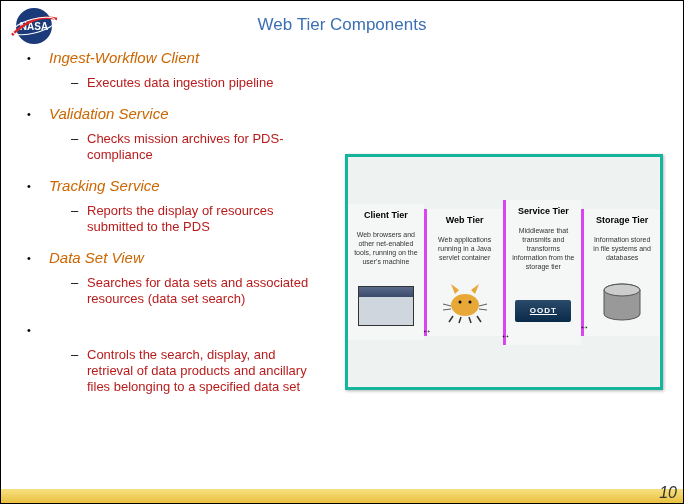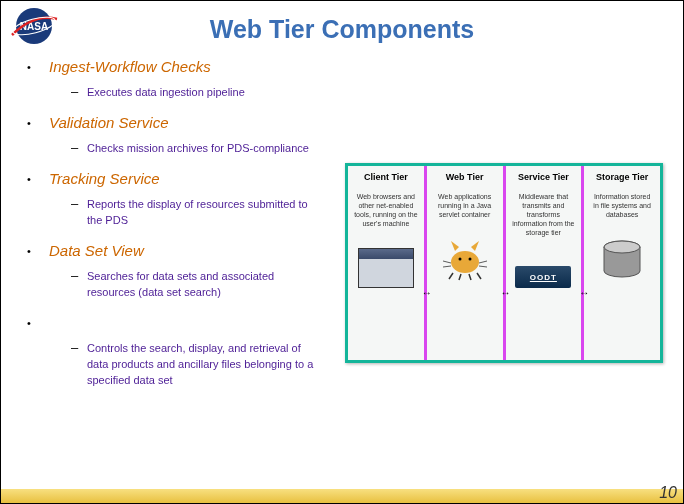--- a/index.html
+++ b/index.html
@@ -20,22 +20,22 @@
   .nasa-logo {
     position: absolute;
     top: 4px;
     left: 6px;
     width: 54px;
     height: 42px;
   }
   .title {
     text-align: center;
     color: #3b6fb5;
-    font-size: 25px;
-    font-weight: bold;
+    font-size: 17px;
+    font-weight: normal;
     margin: 8px 0 14px 0;
   }
   .content-wrap {
     display: flex;
     flex-direction: row;
     gap: 8px;
     padding: 0 10px 0 16px;
   }
   .left-col { flex: 1; }
   .right-col { width: 318px; padding-top: 105px; }
@@ -48,29 +48,30 @@
   }
   .heading {
     color: #cc6600;
     font-size: 15px;
     font-style: italic;
     line-height: 18px;
   }
   .sub-list { list-style: none; margin: 8px 0 14px 44px; }
   .sub-list li { display: flex; align-items: flex-start; margin-bottom: 2px; }
   .dash { width: 16px; display:inline-block; font-size:13px; color:#000; line-height:16px;}
-  .sub-text { font-size: 11px; color: #4c1d95; line-height: 16px; max-width: 230px;}
+  .sub-text { font-size: 13px; color: #b91c1c; line-height: 16px; max-width: 230px;}
   .diagram {
     border: 3px solid #14b59a;
     background: #eef2f0;
     width: 100%;
-    height: 200px;
+    height: 236px;
     position: relative;
     display: flex;
     box-shadow: 1px 1px 3px rgba(0,0,0,0.3);
+    align-items: center;
   }
   .tier {
     flex: 1;
     border-left: 3px solid #d946ef;
     padding: 6px 4px;
     text-align: center;
     position: relative;
     background: #f5f7f6;
   }
   .tier:first-child { border-left: none; }
@@ -132,21 +133,21 @@
   </div>
 
   <h1 class="title">Web Tier Components</h1>
 
   <div class="content-wrap">
     <div class="left-col">
       <ul class="bullets">
         <li>
           <div class="bullet-row">
               <span class="dot">•</span>
-              <span class="heading">Ingest-Workflow Checks</span>
+              <span class="heading">Ingest-Workflow Client</span>
             </div>
           <ul class="sub-list">
               <li>
                 <span class="dash">–</span>
                 <span class="sub-text">Executes data ingestion pipeline</span>
               </li>
             </ul>
         </li>
         <li>
           <div class="bullet-row">

